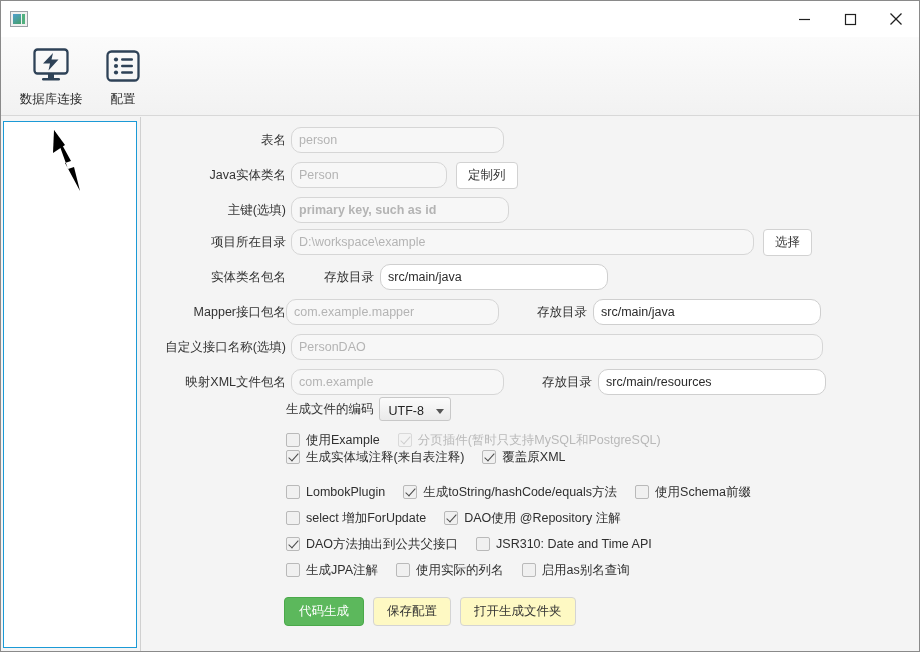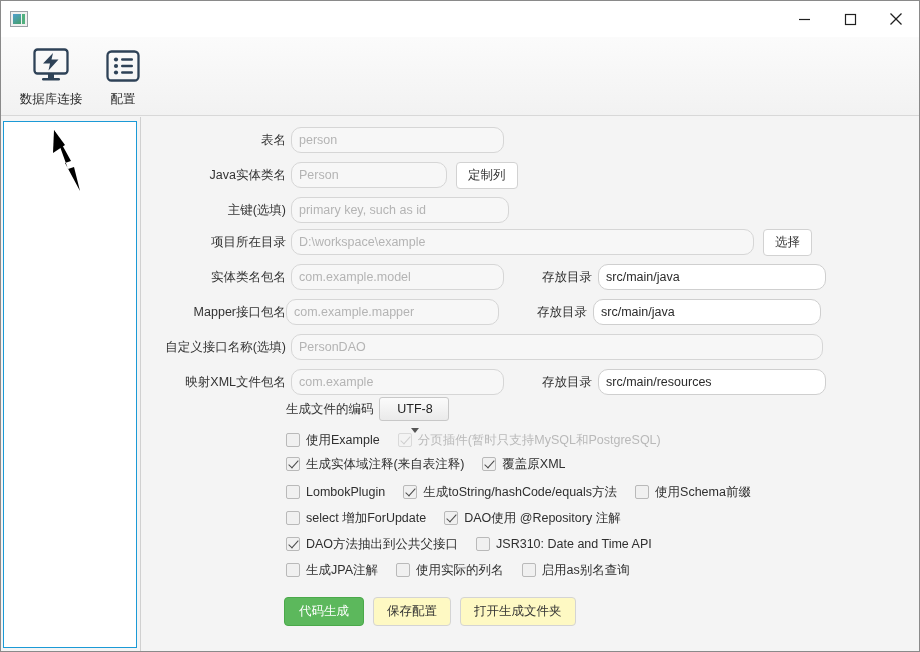--- a/index.html
+++ b/index.html
@@ -144,21 +144,20 @@
     height: 24px;
     min-width: 70px;
     border: 1px solid #c8c8c8;
     border-radius: 3px;
     background: linear-gradient(180deg,#fbfbfb 0%,#eaeaea 100%);
     font-size: 12.5px;
     color: #222;
     display: flex; align-items: center; justify-content: space-between;
     padding: 4px 6px 0 9px;
     gap: 12px;
-    flex-direction: column;
   }
   .caret {
     width: 0; height: 0;
     border-left: 4px solid transparent;
     border-right: 4px solid transparent;
     border-top: 5px solid #555;
   }
 
   
   .cbrow {
@@ -300,32 +299,31 @@
     </div>
 
     <div class="row" style="left:0; top:45px;">
       <div class="lbl" style="width:145px;">Java实体类名</div>
       <div class="fld ph" style="width:156px; margin-left:5px;">Person</div>
       <div class="btn" style="margin-left:9px;">定制列</div>
     </div>
 
     <div class="row" style="left:0; top:80px;">
       <div class="lbl" style="width:145px;">主键(选填)</div>
-      <div class="fld ph" style="width:218px; margin-left:5px;">primary key, such as id</div>
+      <div class="fld ph" style="width:218px; margin-left:5px;font-weight:bold;">primary key, such as id</div>
     </div>
 
     <div class="row" style="left:0; top:112px;">
       <div class="lbl" style="width:145px;">项目所在目录</div>
       <div class="fld ph" style="width:463px; margin-left:5px;">D:\workspace\example</div>
       <div class="btn" style="margin-left:9px;">选择</div>
     </div>
 
     <div class="row" style="left:0; top:147px;">
       <div class="lbl" style="width:145px;">实体类名包名</div>
-      <div class="fld ph" style="width:213px; margin-left:5px;">com.example.model</div>
       <div class="lbl" style="width:74px; margin-left:14px;">存放目录</div>
       <div class="fld filled" style="width:228px; margin-left:6px;">src/main/java</div>
     </div>
 
     <div class="row" style="left:0; top:182px;">
       <div class="lbl" style="width:145px;">Mapper接口包名</div>
       <div class="fld ph" style="width:213px; ">com.example.mapper</div>
       <div class="lbl" style="width:74px; margin-left:14px;">存放目录</div>
       <div class="fld filled" style="width:228px; margin-left:6px;">src/main/java</div>
     </div>
@@ -354,21 +352,21 @@
       <div class="cb">
         <span class="box"></span>
         <span class="txt">使用Example</span>
       </div>
       <div class="cb disabled">
         <span class="box checked"></span>
         <span class="txt">分页插件(暂时只支持MySQL和PostgreSQL)</span>
       </div>
     </div>
 
-    <div class="cbrow" style="left:145px; top:336px;text-align:center;">
+    <div class="cbrow" style="left:145px; top:329px;text-align:center;">
       <div class="cb">
         <span class="box checked"></span>
         <span class="txt">生成实体域注释(来自表注释)</span>
       </div>
       <div class="cb">
         <span class="box checked"></span>
         <span class="txt">覆盖原XML</span>
       </div>
     </div>
 

